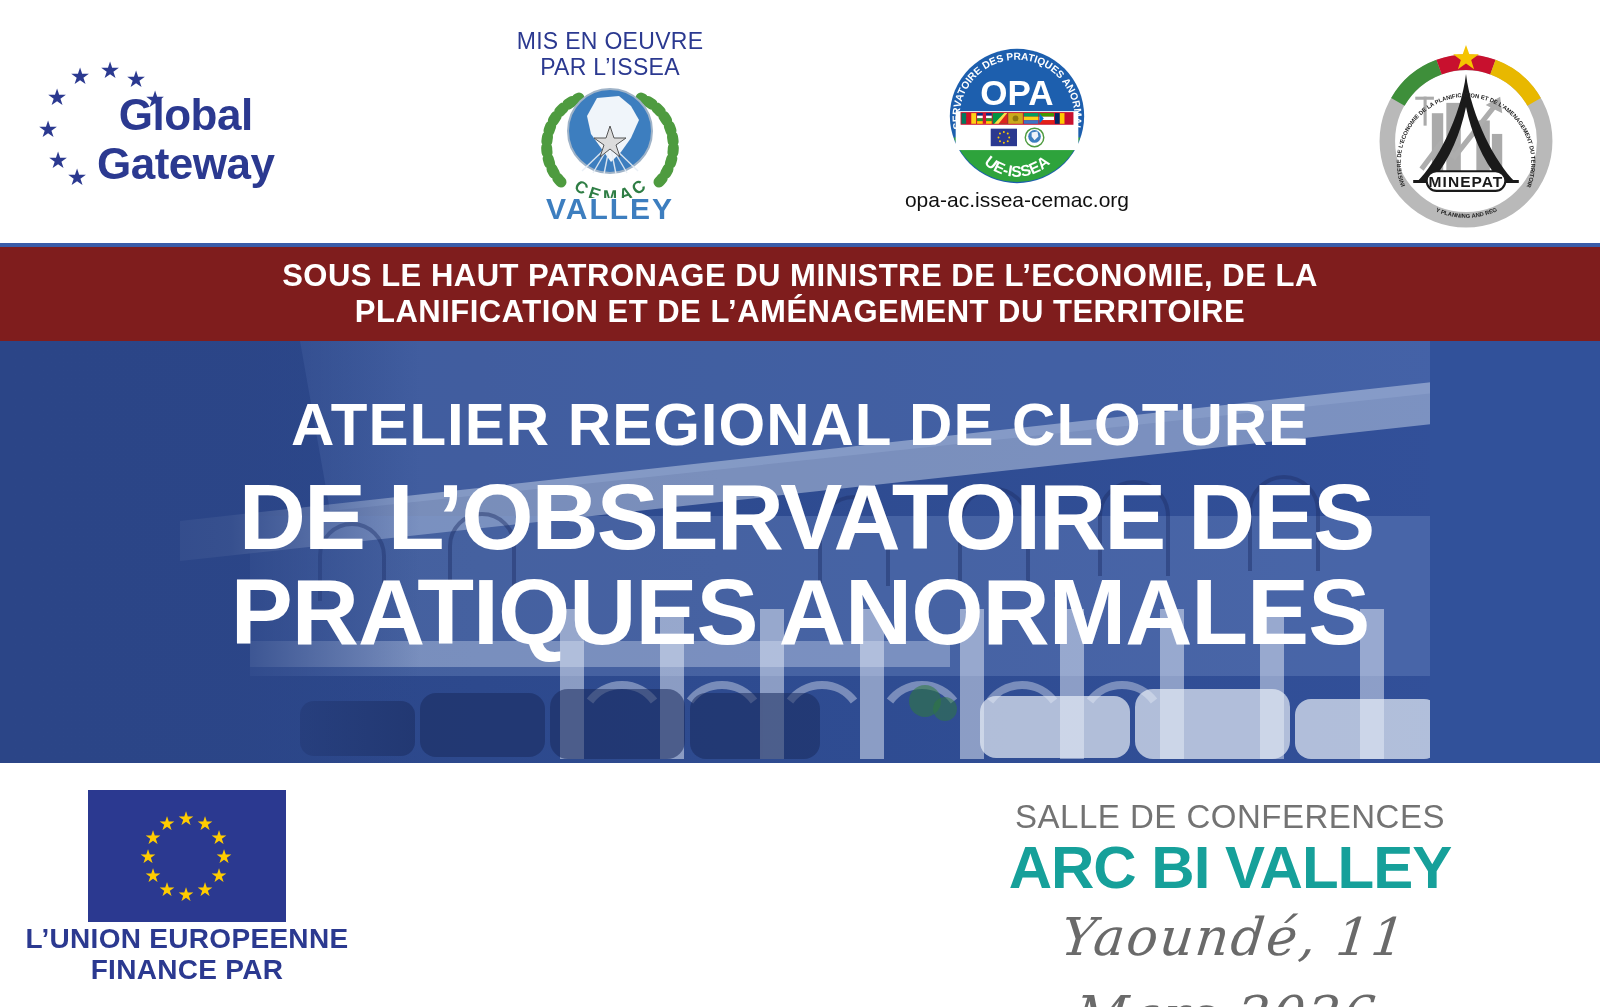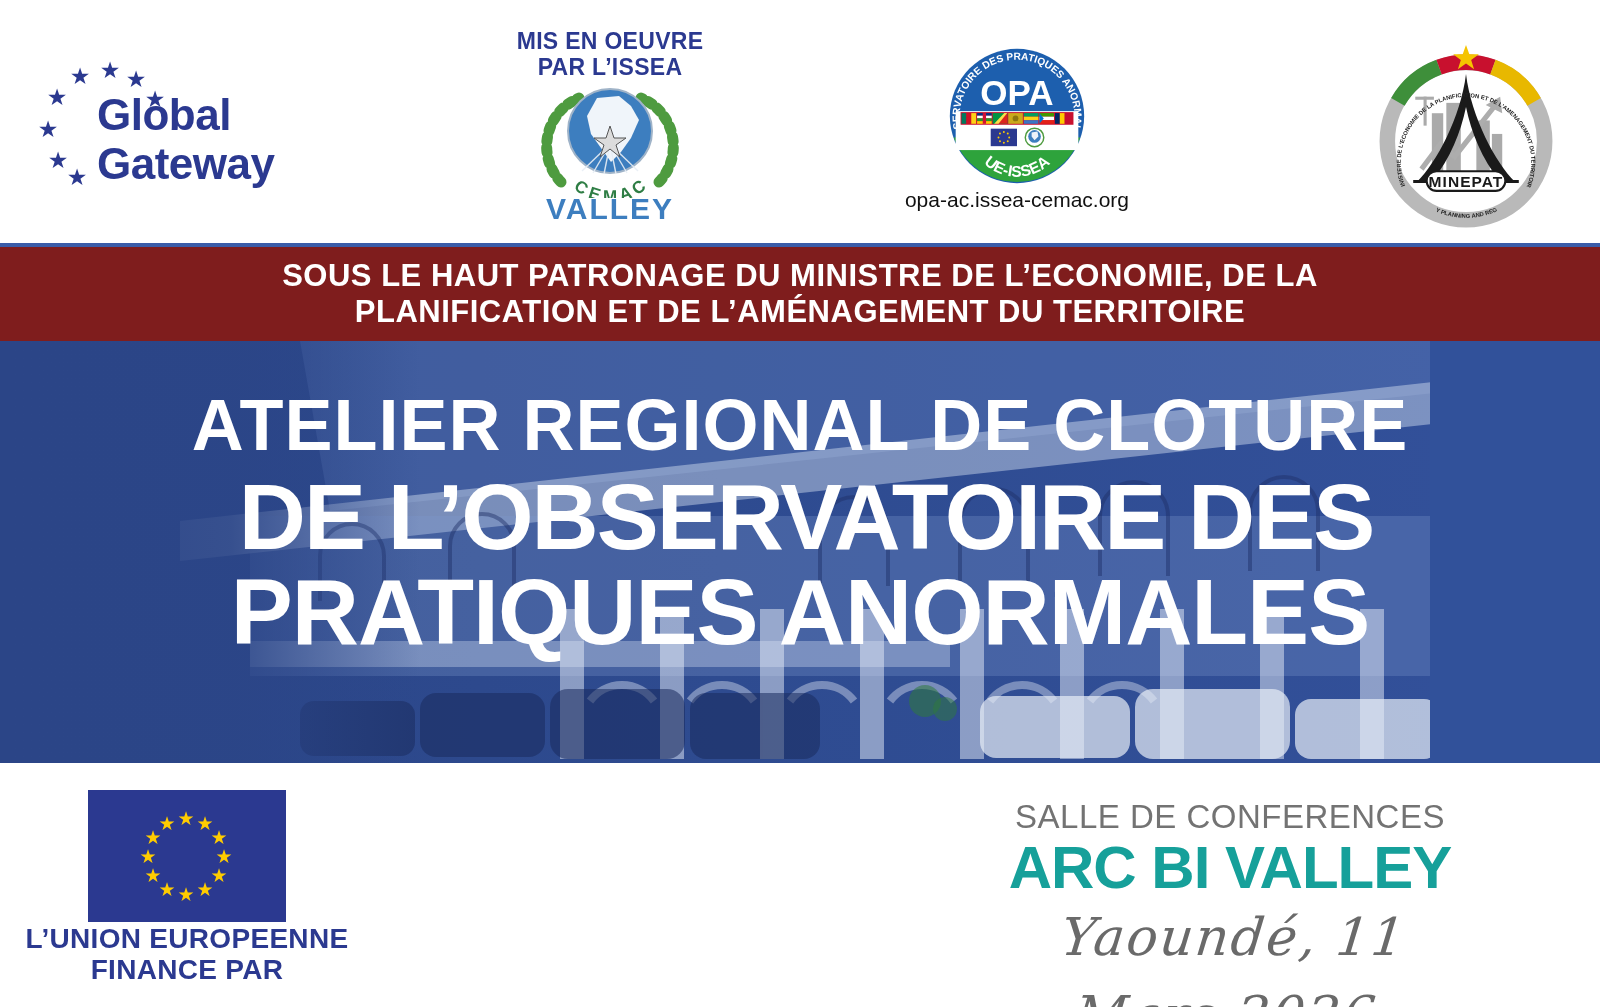--- a/index.html
+++ b/index.html
@@ -7,25 +7,25 @@
           font-family:"Liberation Sans",sans-serif;}
 
   
   .header-band{position:absolute;left:0;top:0;width:1600px;height:243px;background:#ffffff;}
 
   
   .gg{position:absolute;left:40px;top:50px;width:330px;height:175px;}
   .gg .star{position:absolute;color:#2B3990;font-size:23px;line-height:1;transform:translate(-50%,-50%);}
   .gg .star::before{content:"\2605";}
   .gg-text{position:absolute;left:57px;top:40px;color:#2B3990;font-weight:700;
-           font-size:44px;line-height:49px;letter-spacing:-0.5px;}
+           font-size:44px;line-height:49px;letter-spacing:-0.5px;text-align:center;}
 
   
   .issea{position:absolute;left:478px;top:28px;width:264px;height:200px;text-align:center;}
-  .issea-tagline{color:#2B3990;font-weight:700;font-size:23px;line-height:26px;letter-spacing:0.3px;}
+  .issea-tagline{color:#2B3990;font-weight:400;font-size:23px;line-height:26px;letter-spacing:0.3px;}
   .issea-svg{position:absolute;left:57px;top:58px;}
   .issea-name{position:absolute;left:0;top:164px;width:264px;text-align:center;
               color:#3D7EBF;font-weight:700;font-size:30px;letter-spacing:2px;}
 
   
   .opa{position:absolute;left:897px;top:40px;width:240px;height:190px;}
   .opa-svg{position:absolute;left:47px;top:3px;}
   .opa-url{position:absolute;left:0;top:148px;width:240px;text-align:center;
            color:#111111;font-weight:400;font-size:21px;}
 
@@ -35,21 +35,21 @@
   
   .banner{position:absolute;left:0;top:243px;width:1600px;height:98px;background:#7f1d1d;
           border-top:4px solid #3A5CA8;box-sizing:border-box;text-align:center;}
   .banner-inner{padding-top:11px;color:#ffffff;font-weight:800;font-size:31px;line-height:36px;letter-spacing:0.5px;}
 
   
   .hero{position:absolute;left:0;top:341px;width:1600px;height:422px;
         background:linear-gradient(90deg,#2B4587 0%,#2E4B90 45%,#33519B 100%);overflow:hidden;}
   .hero-photo{position:absolute;left:0;top:0;}
   .hero-title{position:absolute;left:0;top:40px;width:1600px;text-align:center;color:#ffffff;font-weight:800;}
-  .hero-l1{font-size:72px;line-height:88px;letter-spacing:1px;}
+  .hero-l1{font-size:60px;line-height:88px;letter-spacing:1px;}
   .hero-l2{font-size:93px;line-height:96px;letter-spacing:-2px;margin-left:12px;}
   .hero-l3{font-size:93px;line-height:94px;letter-spacing:-1px;}
 
   
   .footer{position:absolute;left:0;top:763px;width:1600px;height:244px;background:#ffffff;}
   .eu-flag{position:absolute;left:88px;top:27px;width:198px;height:132px;background:#2B3990;}
   .eu-flag .star{position:absolute;color:#FFCC00;font-size:19px;line-height:1;transform:translate(-50%,-50%);}
   .eu-flag .star::before{content:"\2605";}
   .eu-caption{position:absolute;left:10px;top:160px;width:354px;text-align:center;
               color:#2B3990;font-weight:800;font-size:28px;line-height:31px;letter-spacing:0.3px;}

